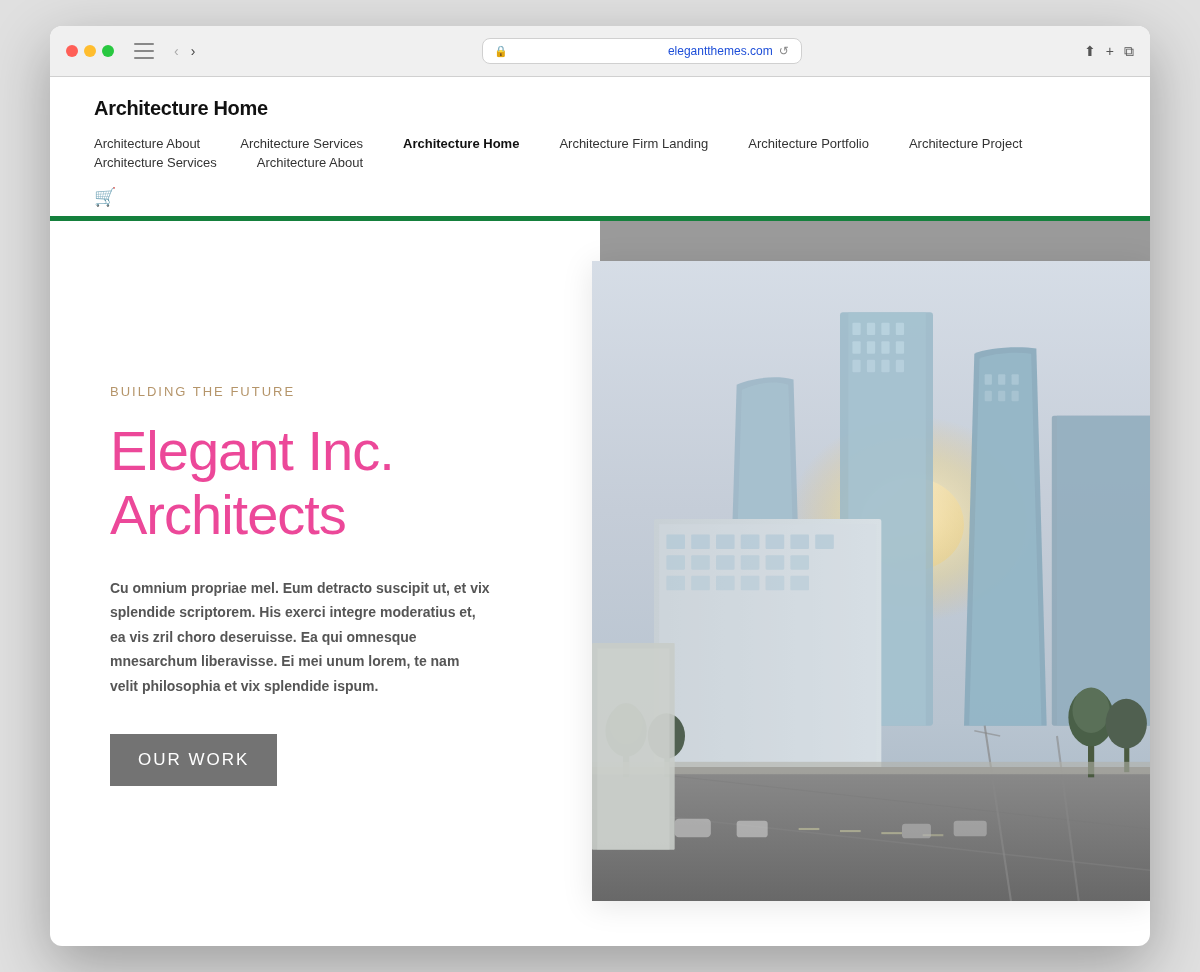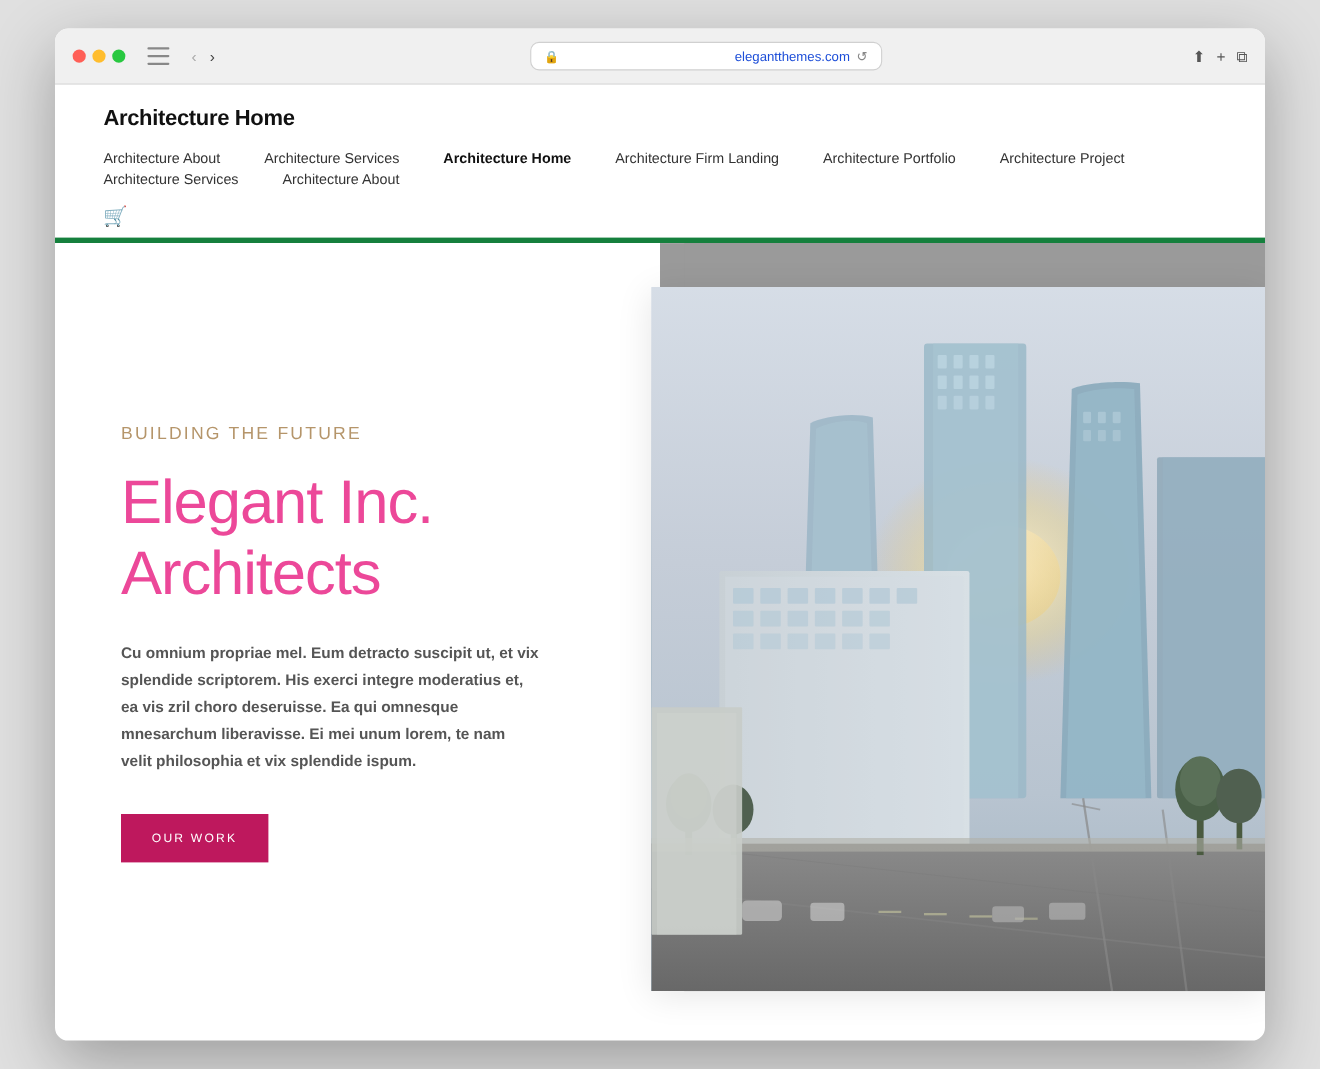--- a/index.html
+++ b/index.html
@@ -237,21 +237,21 @@
     
     .city-svg {
       position: absolute;
       bottom: 0;
       left: 0;
       width: 100%;
       height: 100%;
     }
 
     .hero-eyebrow {
-      font-size: 16px;
+      font-size: 13px;
       letter-spacing: 2px;
       color: #b5956a;
       text-transform: uppercase;
       margin-bottom: 20px;
       font-weight: 400;
       margin-top: 28px;
     }
 
     .hero-title {
       font-family: Liberation Sans, sans-serif;
@@ -267,23 +267,23 @@
       font-size: 14px;
       line-height: 1.75;
       color: #555;
       max-width: 380px;
       margin-bottom: 36px;
       font-weight: bold;
     }
 
     .hero-cta {
       display: inline-block;
-      background: #be185d;
+      background: #737373;
       color: #fff;
-      font-size: 11px;
+      font-size: 17px;
       letter-spacing: 2px;
       text-transform: uppercase;
       padding: 16px 28px;
       text-decoration: none;
       cursor: pointer;
       font-weight: 500;
       width: fit-content;
     }
 
     .gray-bg-strip {

